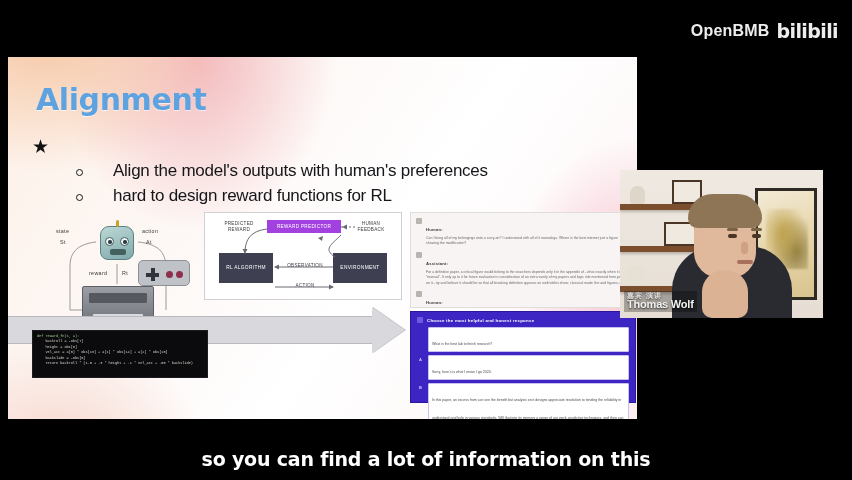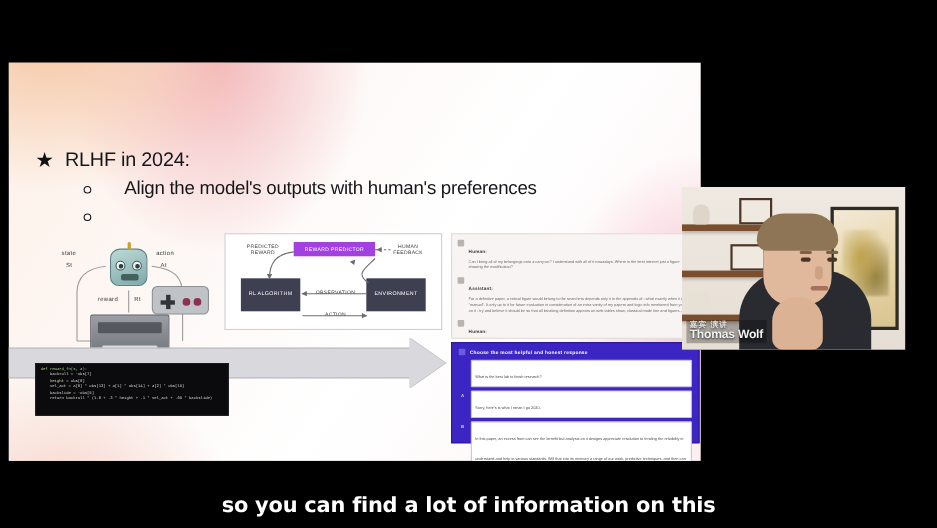--- a/index.html
+++ b/index.html
@@ -295,35 +295,40 @@
     text-shadow:0 0 2px rgba(0,0,0,.5);
     font-family:"DejaVu Sans", sans-serif;
     white-space:nowrap;
   }
 </style>
 </head>
 <body>
 
 <div id="stage">
 
+  <div class="wm-top">
+    <span>OpenBMB</span>
+    <span class="wm-bili">bilibili</span>
+  </div>
 
   <div id="slide">
 
+    <div class="slide-title">Alignment</div>
 
     <div class="bullets">
       <div class="b1">
         <span class="b1-star">★</span>
-        <span class="b1-text">RLHF in 2024:</span>
       </div>
       <div class="b2">
         <span class="b2-mark"></span>
         <span class="b2-text">Align the model's outputs with human's preferences</span>
       </div>
       <div class="b2">
         <span class="b2-mark"></span>
+        <span class="b2-text">hard to design reward functions for RL</span>
       </div>
     </div>
 
     <div class="figure-area">
 
       <div class="rl-loop">
         <svg width="150" height="108" style="position:absolute;left:0;top:0;">
           <path d="M56 24 C38 26 30 34 30 48 L30 92" stroke="#9a9a9a" stroke-width="1" fill="none"></path>
           <path d="M30 92 L112 92" stroke="#9a9a9a" stroke-width="1" fill="none"></path>
           <path d="M98 24 C118 26 126 34 126 50 L126 92" stroke="#9a9a9a" stroke-width="1" fill="none"></path>

